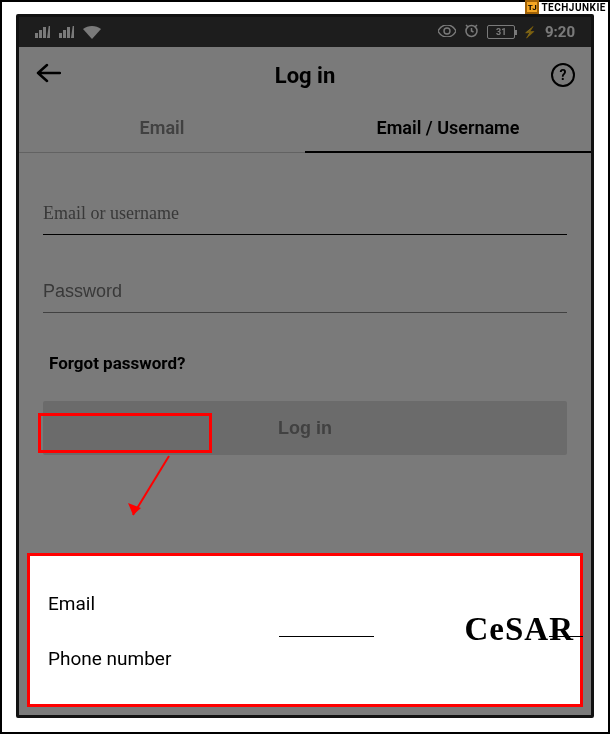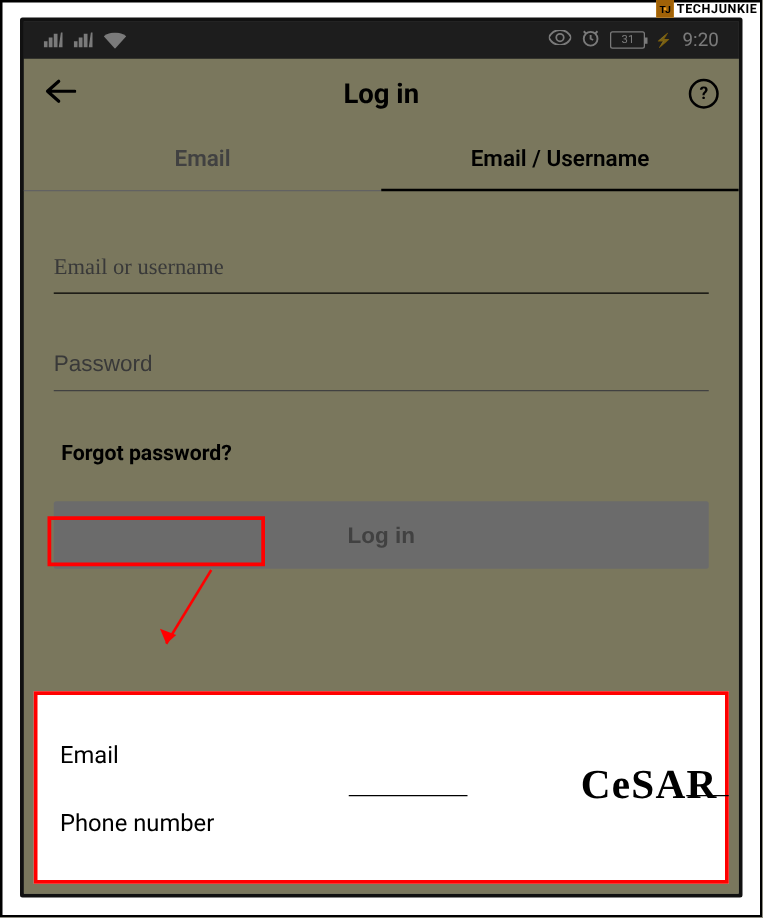--- a/index.html
+++ b/index.html
@@ -24,21 +24,21 @@
     font-weight: 700;
     letter-spacing: 0.5px;
     color: #000;
     display: flex;
     align-items: center;
     gap: 2px;
     z-index: 50;
   }
   .watermark-tj .tj-badge {
     background: #f5a623;
-    border: 6px solid #a16207;
+    border: 2px solid #a16207;
     width: 14px;
     height: 14px;
     display: inline-flex;
     align-items: center;
     justify-content: center;
     font-size: 8px;
   }
   .phone-frame {
     position: absolute;
     top: 14px;
@@ -60,20 +60,21 @@
   .status-bar {
     height: 30px;
     display: flex;
     align-items: center;
     justify-content: space-between;
     padding: 0 16px;
     color: #fff;
     font-size: 14px;
     position: relative;
     z-index: 2;
+    font-weight: bold;
   }
   .status-left, .status-right {
     display: flex;
     align-items: center;
     gap: 8px;
   }
   .signal-icon, .wifi-icon {
     display: inline-block;
   }
   .signal-icon svg, .wifi-icon svg { display: block; }
@@ -94,21 +95,21 @@
     right: -3px;
     top: 4px;
     width: 2px;
     height: 5px;
     background: #fff;
   }
   .app-screen {
     position: absolute;
     top: 30px;
     left: 0; right: 0; bottom: 0;
-    background: #fef9c3;
+    background: #ffffff;
     z-index: 2;
   }
   .app-header {
     height: 56px;
     display: flex;
     align-items: center;
     padding: 0 16px;
     position: relative;
   }
   .back-arrow {

